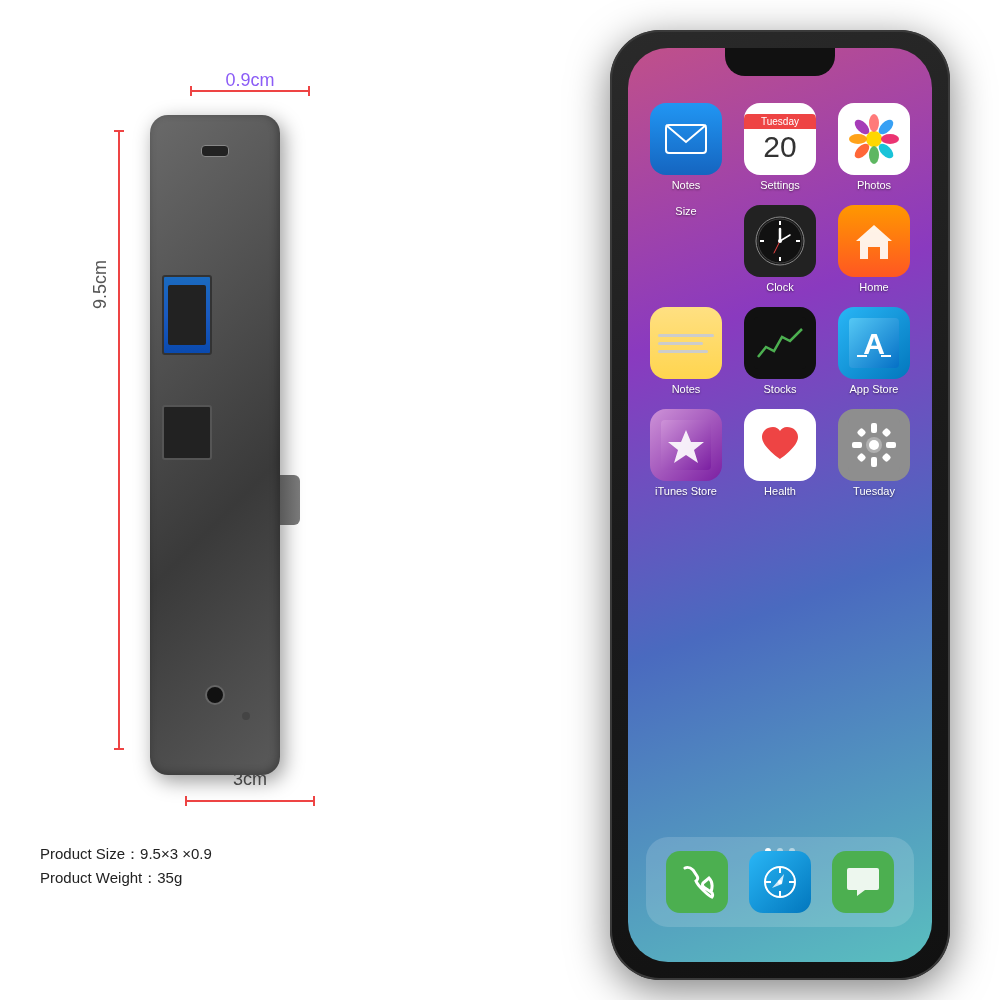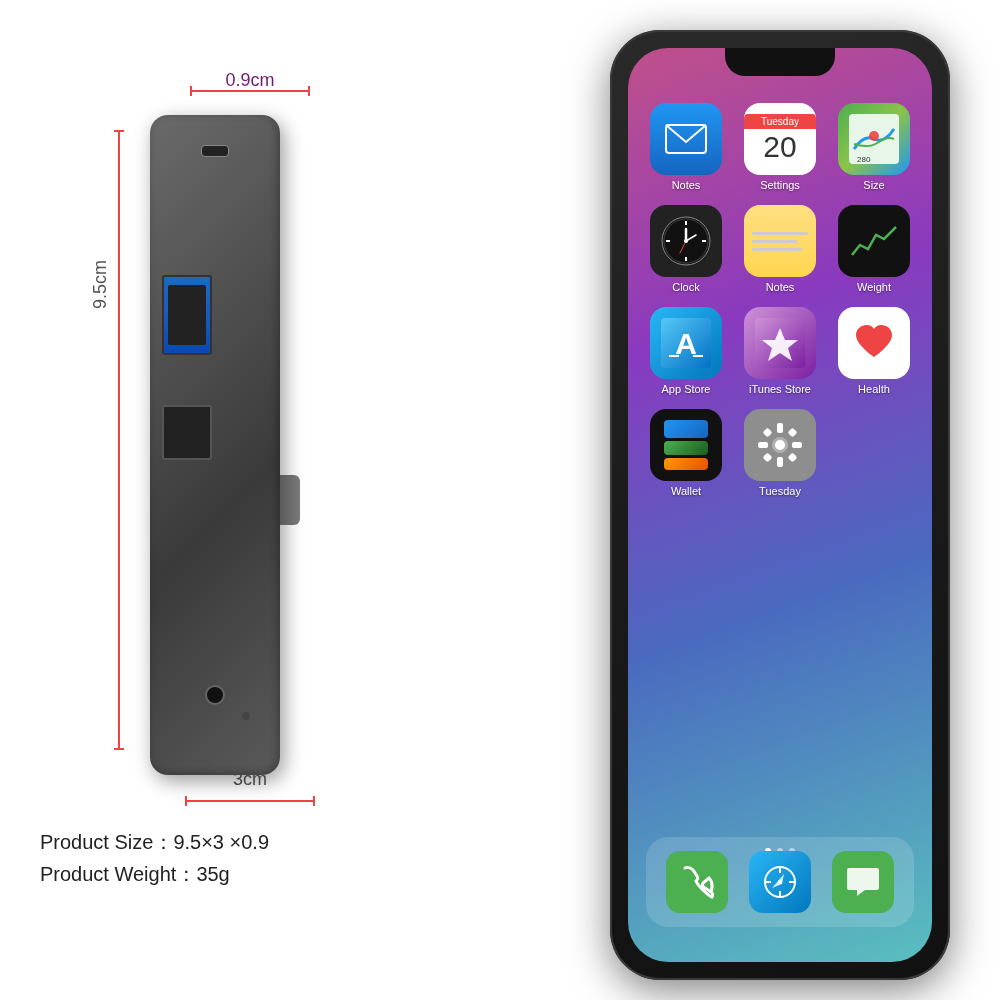--- a/index.html
+++ b/index.html
@@ -22,21 +22,21 @@
     }
 
     
     .dim-top {
       position: absolute;
       top: 10px;
       left: 160px;
       width: 120px;
       text-align: center;
       font-size: 18px;
-      color: #701a75;
+      color: #8b5cf6;
     }
     .dim-top-line {
       position: absolute;
       top: 30px;
       left: 160px;
       width: 120px;
       height: 2px;
       background: #e44;
     }
     .dim-top-line::before, .dim-top-line::after {
@@ -200,21 +200,21 @@
       height: 50px;
       background: linear-gradient(90deg, #5a5a5a, #7a7a7a);
       border-radius: 0 6px 6px 0;
     }
 
     
     .product-specs {
       position: absolute;
       bottom: 20px;
       left: 10px;
-      font-size: 20px;
+      font-size: 15px;
       color: #222;
       line-height: 1.6;
     }
 
     
     .phone-section {
       position: absolute;
       right: 0;
       top: 20px;
       width: 420px;
@@ -423,31 +423,38 @@
         </div>
 
         <div class="app-icon">
           <div class="app-icon-img icon-calendar" style="flex-direction:column;gap:0;font-size:12px;color:#333;">
             <div style="width:100%;background:#e44;color:#fff;text-align:center;font-size:10px;padding:2px 0;border-radius:4px 4px 0 0;">Tuesday</div>
             <div style="font-size:30px;font-weight:300;color:#333;line-height:1.2;">20</div>
           </div>
           <span class="app-label">Settings</span>
         </div>
 
-
-        <div class="app-icon">
-          <div class="app-icon-img icon-maps">
-            <svg width="50" height="50" viewBox="0 0 50 50">
-              <rect width="50" height="50" rx="4" fill="#e8f5e9"></rect>
-              <path d="M5 35 Q15 20 25 25 Q35 30 45 15" fill="none" stroke="#2196F3" stroke-width="3"></path>
-              <path d="M5 30 Q20 35 30 28 Q38 22 45 25" fill="none" stroke="#4CAF50" stroke-width="2"></path>
-              <circle cx="25" cy="22" r="5" fill="#e44" opacity="0.9"></circle>
-              <text x="8" y="48" font-size="8" fill="#333" font-family="Arial">280</text>
-            </svg>
-          </div>
+        <div class="app-icon">
+          <div class="app-icon-img icon-photos">
+            <svg width="52" height="52" viewBox="0 0 52 52">
+              <circle cx="26" cy="26" r="8" fill="#FFD700"></circle>
+              <ellipse cx="26" cy="10" rx="5" ry="9" fill="#FF6B6B" opacity="0.9"></ellipse>
+              <ellipse cx="26" cy="42" rx="5" ry="9" fill="#4CAF50" opacity="0.9"></ellipse>
+              <ellipse cx="10" cy="26" rx="9" ry="5" fill="#FF9800" opacity="0.9"></ellipse>
+              <ellipse cx="42" cy="26" rx="9" ry="5" fill="#E91E63" opacity="0.9"></ellipse>
+              <ellipse cx="14" cy="14" rx="5" ry="9" fill="#9C27B0" opacity="0.9" transform="rotate(-45 14 14)"></ellipse>
+              <ellipse cx="38" cy="14" rx="5" ry="9" fill="#2196F3" opacity="0.9" transform="rotate(45 38 14)"></ellipse>
+              <ellipse cx="14" cy="38" rx="5" ry="9" fill="#FF5722" opacity="0.9" transform="rotate(45 14 38)"></ellipse>
+              <ellipse cx="38" cy="38" rx="5" ry="9" fill="#00BCD4" opacity="0.9" transform="rotate(-45 38 38)"></ellipse>
+            </svg>
+          </div>
+          <span class="app-label">Photos</span>
+        </div>
+
+        <div class="app-icon">
           <span class="app-label">Size</span>
         </div>
 
         <div class="app-icon">
           <div class="app-icon-img icon-clock">
             <svg width="52" height="52" viewBox="0 0 52 52">
               <circle cx="26" cy="26" r="24" fill="#1a1a1a" stroke="#888" stroke-width="1"></circle>
               <circle cx="26" cy="26" r="22" fill="#111" stroke="#666" stroke-width="0.5"></circle>
 
               <line x1="26" y1="6" x2="26" y2="10" stroke="#fff" stroke-width="2"></line>
@@ -460,38 +467,46 @@
               <line x1="26" y1="26" x2="36" y2="20" stroke="#fff" stroke-width="1.5" stroke-linecap="round"></line>
 
               <line x1="26" y1="26" x2="20" y2="38" stroke="#e44" stroke-width="1" stroke-linecap="round"></line>
               <circle cx="26" cy="26" r="2" fill="#fff"></circle>
             </svg>
           </div>
           <span class="app-label">Clock</span>
         </div>
 
 
+        <div class="app-icon">
+          <div class="app-icon-img icon-home">
+            <svg width="44" height="44" viewBox="0 0 44 44">
+              <polygon points="22,6 40,22 36,22 36,40 28,40 28,28 16,28 16,40 8,40 8,22 4,22" fill="white" opacity="0.9"></polygon>
+            </svg>
+          </div>
+          <span class="app-label">Home</span>
+        </div>
 
         <div class="app-icon">
           <div class="app-icon-img icon-notes" style="flex-direction:column;align-items:flex-start;padding:8px;">
             <div style="width:100%;height:3px;background:#ccc;margin-bottom:5px;border-radius:2px;"></div>
             <div style="width:80%;height:3px;background:#ccc;margin-bottom:5px;border-radius:2px;"></div>
             <div style="width:90%;height:3px;background:#ccc;border-radius:2px;"></div>
           </div>
           <span class="app-label">Notes</span>
         </div>
 
         <div class="app-icon">
           <div class="app-icon-img icon-stocks">
             <svg width="52" height="52" viewBox="0 0 52 52">
               <rect width="52" height="52" rx="4" fill="#111"></rect>
               <polyline points="4,40 12,30 20,34 28,20 36,24 48,12" fill="none" stroke="#4CAF50" stroke-width="2.5"></polyline>
             </svg>
           </div>
-          <span class="app-label">Weight</span>
+          <span class="app-label">Stocks</span>
         </div>
 
 
         <div class="app-icon">
           <div class="app-icon-img icon-appstore">
             <svg width="50" height="50" viewBox="0 0 50 50">
               <defs>
                 <linearGradient id="asg" x1="0%" y1="0%" x2="100%" y2="100%">
                   <stop offset="0%" style="stop-color:#55C8F5"></stop>
                   <stop offset="100%" style="stop-color:#0570C6"></stop>
@@ -526,28 +541,20 @@
         <div class="app-icon">
           <div class="app-icon-img icon-health">
             <svg width="52" height="52" viewBox="0 0 52 52">
               <rect width="52" height="52" rx="4" fill="white"></rect>
               <path d="M26 40 C26 40 8 28 8 18 C8 12 13 8 19 8 C22 8 25 10 26 12 C27 10 30 8 33 8 C39 8 44 12 44 18 C44 28 26 40 26 40Z" fill="#e44"></path>
             </svg>
           </div>
           <span class="app-label">Health</span>
         </div>
 
-        <div class="app-icon">
-          <div class="app-icon-img icon-wallet" style="background:#111;flex-direction:column;gap:3px;padding:8px;">
-            <div style="width:80%;height:18px;background:linear-gradient(135deg,#2196F3,#1565C0);border-radius:4px;"></div>
-            <div style="width:80%;height:14px;background:linear-gradient(135deg,#4CAF50,#1B5E20);border-radius:4px;"></div>
-            <div style="width:80%;height:12px;background:linear-gradient(135deg,#FF9800,#E65100);border-radius:4px;"></div>
-          </div>
-          <span class="app-label">Wallet</span>
-        </div>
 
         <div class="app-icon">
           <div class="app-icon-img icon-settings">
             <svg width="52" height="52" viewBox="0 0 52 52">
               <rect width="52" height="52" rx="4" fill="#8E8E8E"></rect>
               <circle cx="26" cy="26" r="8" fill="white" opacity="0.3"></circle>
               <circle cx="26" cy="26" r="5" fill="white"></circle>
 
               <rect x="23" y="4" width="6" height="10" rx="2" fill="white"></rect>
               <rect x="23" y="38" width="6" height="10" rx="2" fill="white"></rect>

